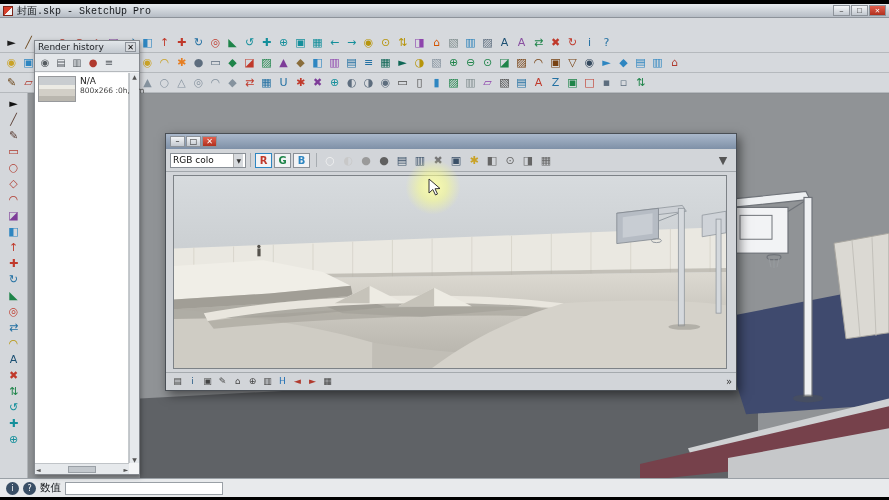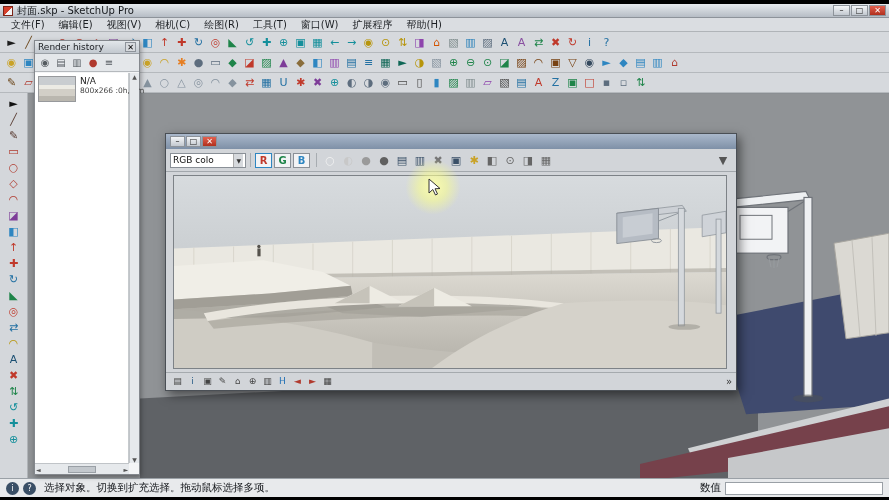--- a/index.html
+++ b/index.html
@@ -3,21 +3,21 @@
 <meta charset="utf-8">
 <style>
   * { margin:0; padding:0; box-sizing:border-box; }
   html,body { width:889px; height:500px; background:#000; overflow:hidden;
     font-family:"DejaVu Sans","Liberation Sans",sans-serif; }
   #window { position:absolute; left:0; top:4px; width:889px; height:493px; background:#d6d9dd; }
 
   
   .titlebar { position:absolute; left:0; top:0; width:100%; height:14px;
     background:linear-gradient(#e6eaee,#b6bdc5); display:flex; align-items:center;
-    padding:0 3px; border-bottom:1px solid #8d939a; }
+    padding:0 3px; border-bottom:1px solid #8d939a;font-family:Liberation Mono, monospace; }
   .app-icon { width:10px; height:10px; background:linear-gradient(135deg,#d6402c 55%,#f4f4f4 55%);
     border:1px solid #7a2418; margin-right:4px; }
   .title-text { flex:1; font-size:10px; color:#15181c; white-space:nowrap; overflow:hidden; }
   .wbtn { width:17px; height:11px; margin-left:1px; display:flex; align-items:center; justify-content:center;
     font-size:8px; color:#222; background:linear-gradient(#f4f6f8,#c2c8cf); border:1px solid #8d939a; cursor:default; }
   .wbtn.close { background:linear-gradient(#e4604f,#b0301e); color:#fff; }
 
   
   .menubar { position:absolute; left:0; top:14px; width:100%; height:14px; background:#dadde1;
     border-bottom:1px solid #b0b4b8; display:flex; align-items:center; padding-left:4px; }
@@ -110,31 +110,20 @@
 <div id="window">
 
   <div class="titlebar">
     <span class="app-icon"></span>
     <span class="title-text">封面.skp - SketchUp Pro</span>
     <span class="wbtn">–</span>
     <span class="wbtn">□</span>
     <span class="wbtn close">✕</span>
   </div>
 
-  <div class="menubar">
-      <span class="menu-item">文件(F)</span>
-      <span class="menu-item">编辑(E)</span>
-      <span class="menu-item">视图(V)</span>
-      <span class="menu-item">相机(C)</span>
-      <span class="menu-item">绘图(R)</span>
-      <span class="menu-item">工具(T)</span>
-      <span class="menu-item">窗口(W)</span>
-      <span class="menu-item">扩展程序</span>
-      <span class="menu-item">帮助(H)</span>
-    </div>
 
   <div id="toolbar1" class="toolbar">
       <span class="tbi" style="color: rgb(28, 28, 28);">►</span>
       <span class="tbi" style="color: rgb(110, 74, 30);">╱</span>
       <span class="tbi" style="color: rgb(176, 58, 46);">▭</span>
       <span class="tbi" style="color: rgb(176, 58, 46);">○</span>
       <span class="tbi" style="color: rgb(176, 58, 46);">◠</span>
       <span class="tbi" style="color: rgb(176, 58, 46);">◇</span>
       <span class="tbi" style="color: rgb(125, 60, 152);">◪</span>
       <span class="tbi" style="color: rgb(36, 113, 163);">⇄</span>
@@ -309,21 +298,20 @@
           <rect x="776" y="104" width="8" height="200" fill="#eef0f2" stroke="#70747a" stroke-width="1.2"></rect>
           <ellipse cx="780" cy="306" rx="15" ry="4" fill="#4e5155" opacity="0.5"></ellipse>
         </g>
       </svg>
     </div>
   </div>
 
   <div class="statusbar">
     <span class="sbi">i</span>
     <span class="sbi">?</span>
-    <span class="status-msg">选择对象。切换到扩充选择。拖动鼠标选择多项。</span>
     <span class="vcb-label">数值</span>
     <input class="vcb" value="" style="">
   </div>
 </div>
 
 <div id="rh-panel">
   <div class="rh-header">
     <span class="rh-title">Render history</span>
     <span class="rh-close">✕</span>
   </div>

